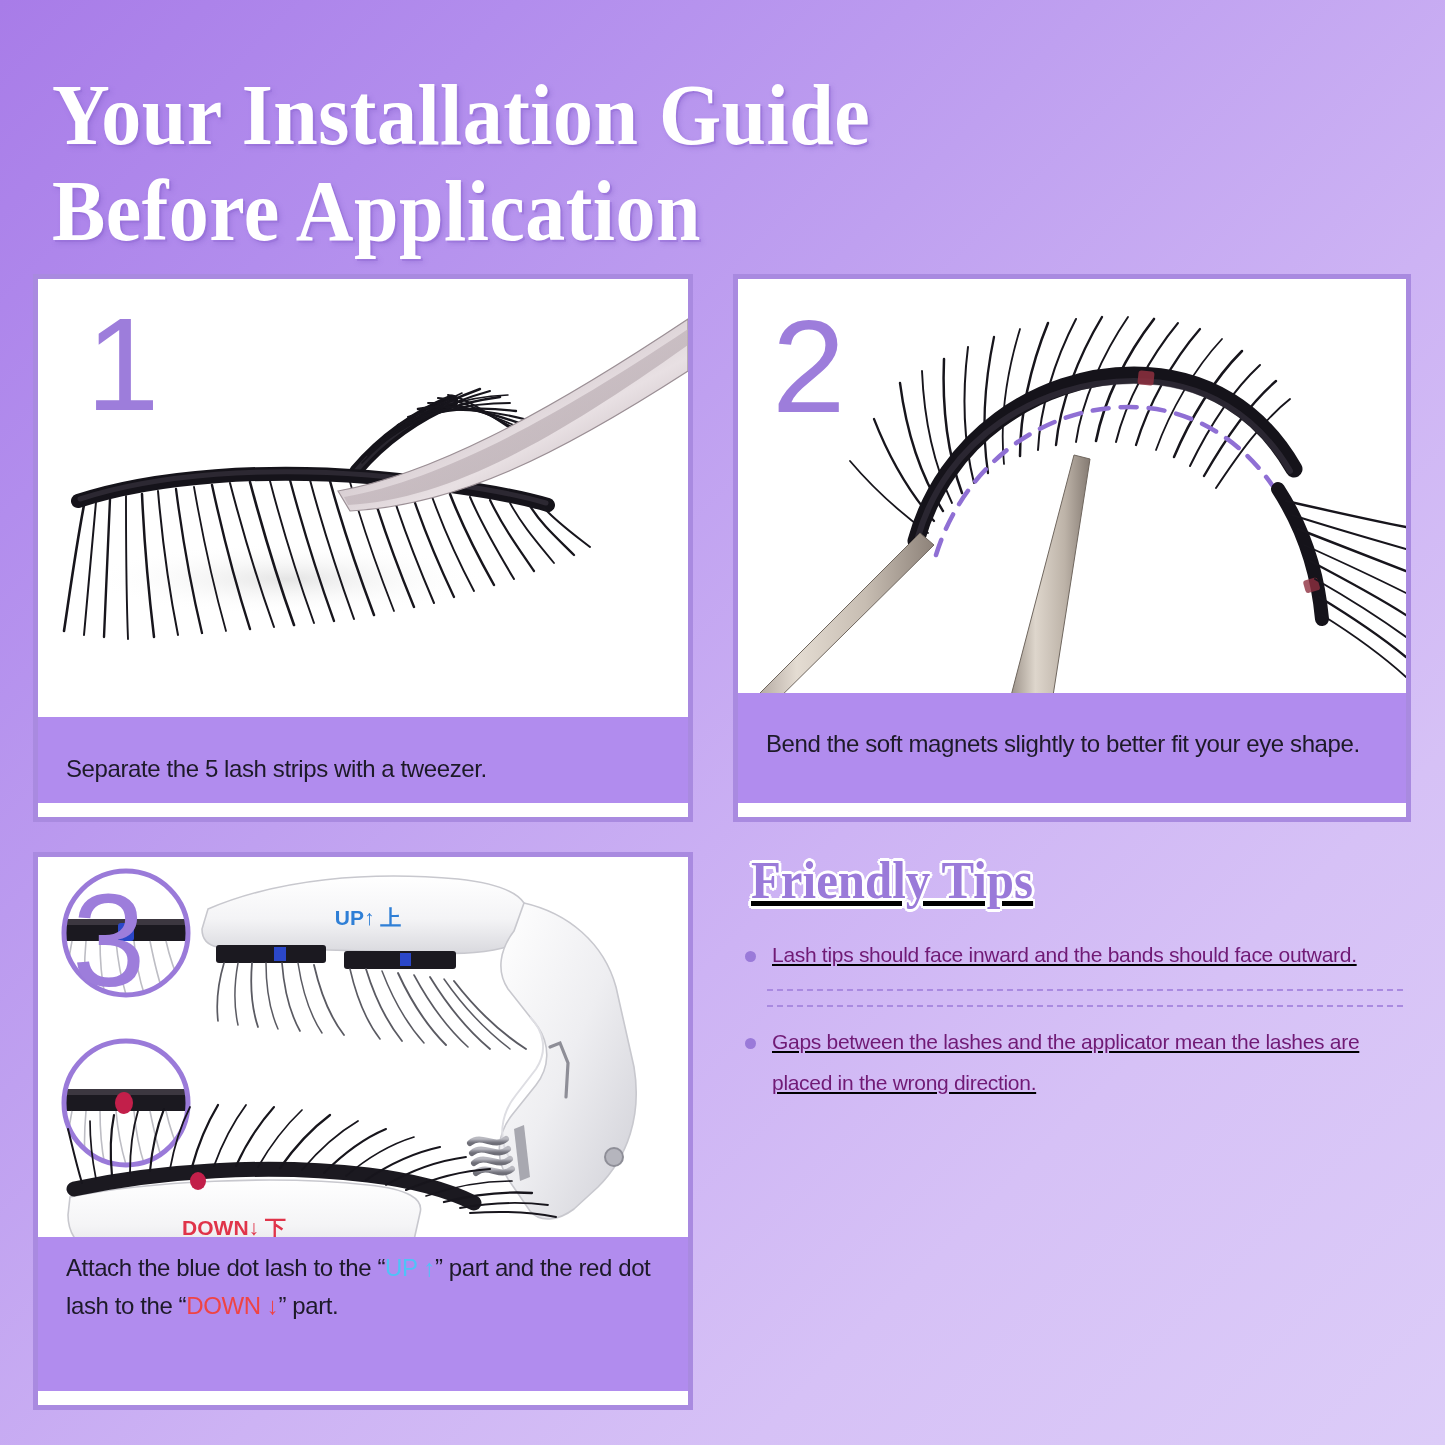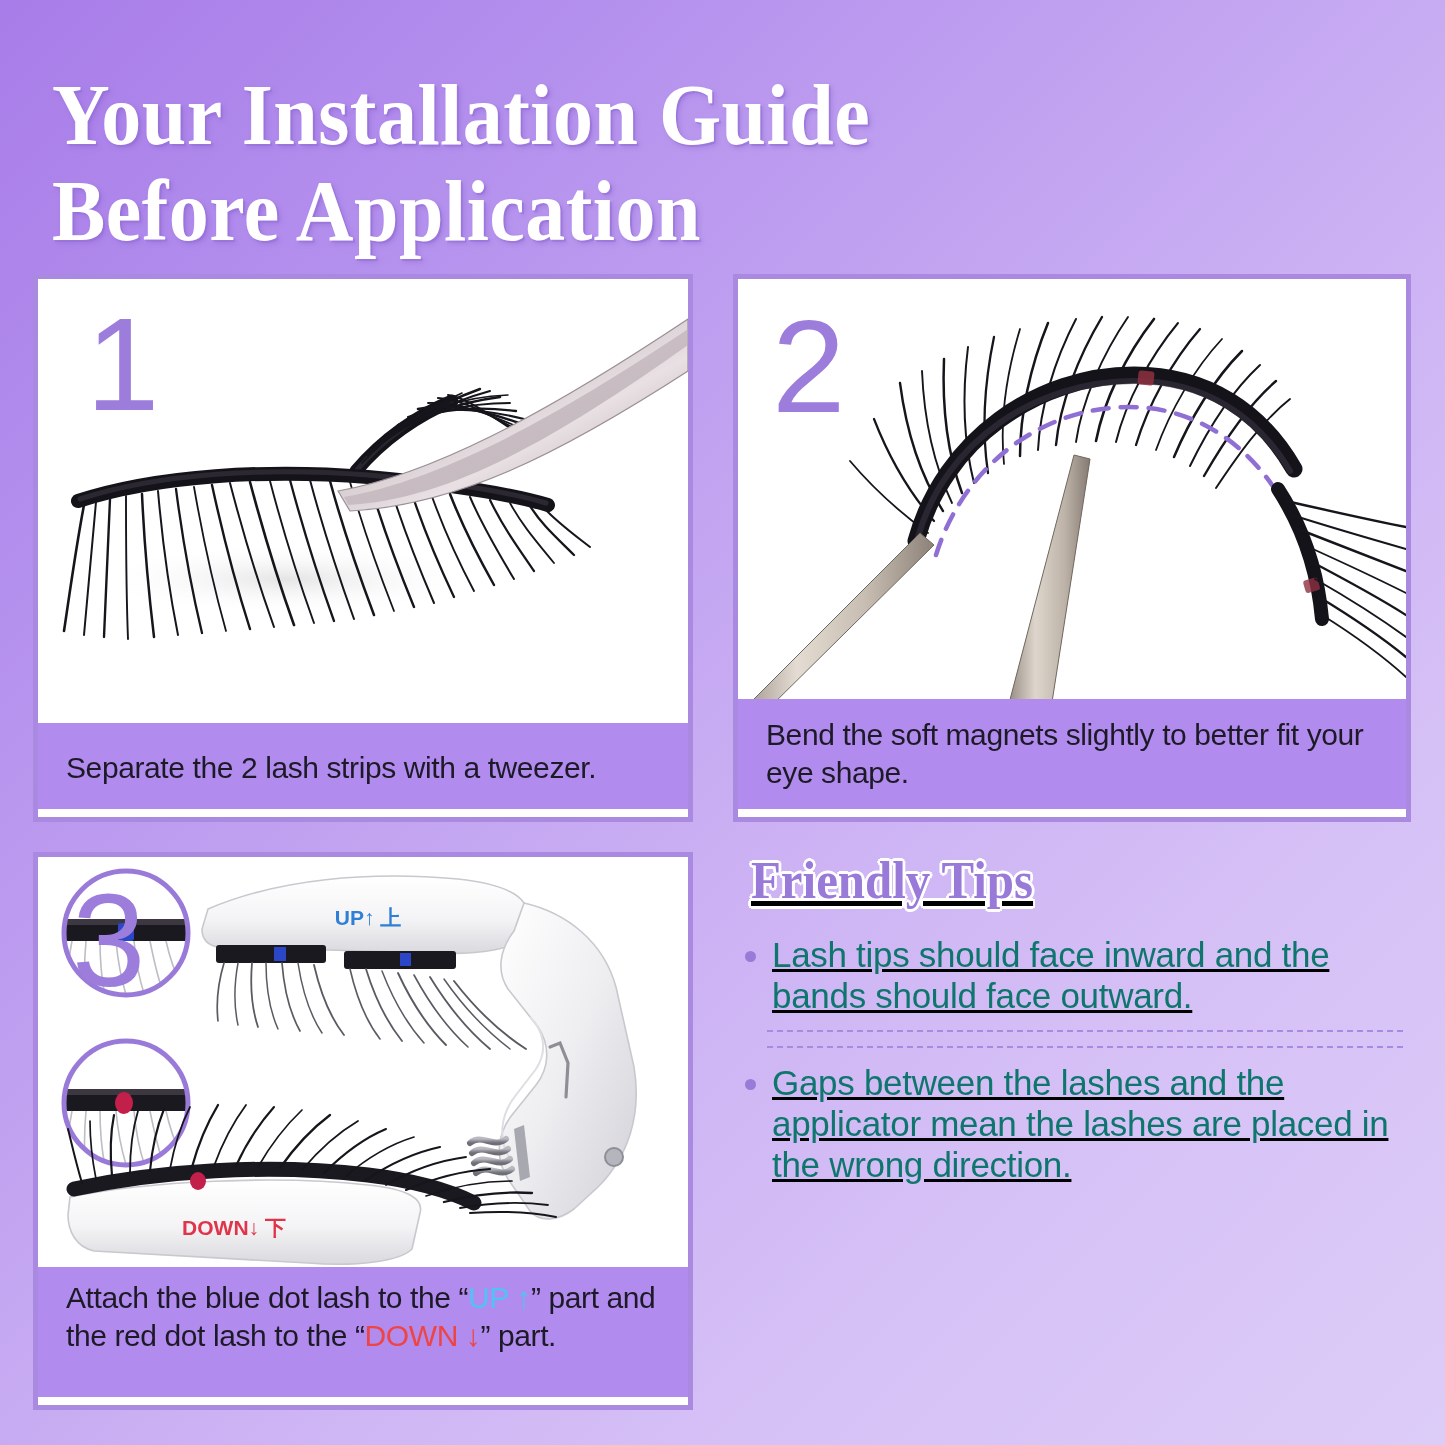--- a/index.html
+++ b/index.html
@@ -77,32 +77,32 @@
     z-index: 6;
     -webkit-text-stroke: 0px;
   }
   #card-1 .step-num { left: 48px; top: 20px; }
   #card-2 .step-num { left: 34px; top: 22px; }
   #card-3 .step-num { left: 34px; top: 18px; }
 
   
   .caption {
     position: absolute;
-    left: 0; right: 0; bottom: 8px;
+    left: 0; right: 0; bottom: 14px;
     background: #b18cee;
     color: #1d1a28;
-    font-size: 30px;
+    font-size: 24px;
     line-height: 38px;
-    padding: 17px 22px 14px 28px;
+    padding: 32px 22px 14px 28px;
     font-family: "Liberation Sans", sans-serif;
     letter-spacing: -0.4px;
   }
   #card-1 .caption { height: 86px; display: flex; align-items: center; }
   #card-2 .caption { height: 110px; }
-  #card-3 .caption { height: 130px; padding-top: 12px; }
+  #card-3 .caption { height: 154px; padding-top: 12px; }
 
   .up-word   { color: #4fc3f7; }
   .down-word { color: #ef4444; }
 
   
   .tips-panel {
     position: absolute;
     left: 733px;
     top: 852px;
     width: 678px;
@@ -131,22 +131,22 @@
     padding-right: 8px;
   }
   .tip-bullet {
     flex: 0 0 auto;
     width: 11px; height: 11px;
     border-radius: 50%;
     background: #9a7ad9;
     margin: 17px 16px 0 6px;
   }
   .tip-text {
-    color: #0f766e;
-    font-size: 35px;
+    color: #701a75;
+    font-size: 21px;
     line-height: 41px;
     letter-spacing: -0.3px;
     font-family: "Liberation Sans", sans-serif;
   }
   .tip-divider {
     border: 0;
     border-top: 2px dashed #a98ae0;
     margin: 14px 8px 14px 34px;
   }
 
@@ -230,21 +230,21 @@
         <path d="M452,221 C464,246 478,266 496,292" stroke-width="2.2"></path>
         <path d="M472,224 C484,246 498,262 516,284" stroke-width="1.8"></path>
         <path d="M492,227 C504,246 518,258 536,276" stroke-width="2.3"></path>
         <path d="M506,229 C520,244 534,254 552,268" stroke-width="2"></path>
       </g>
 
       <path d="M300,212 C390,196 500,140 650,40 L650,92 C520,176 420,226 312,232 Z" fill="url(#tweezG)" stroke="#9b8f95" stroke-width="1.2"></path>
       <path d="M306,218 C396,202 504,148 650,50 L650,66 C512,164 410,220 310,226 Z" fill="url(#tweezG2)" opacity="0.65"></path>
     </svg>
   </div>
-  <div class="caption">Separate the 2 lash strips with a tweezer.</div>
+  <div class="caption">Separate the 5 lash strips with a tweezer.</div>
 </div>
 
 <div class="card" id="card-2">
   <div class="photo">
     <div class="step-num">2</div>
     <svg class="art" viewBox="0 0 668 436" preserveAspectRatio="none">
       <defs>
         <linearGradient id="tw2a" x1="0" y1="0" x2="1" y2="0">
           <stop offset="0" stop-color="#9a8f88"></stop>
           <stop offset="0.3" stop-color="#e4dcd2"></stop>

